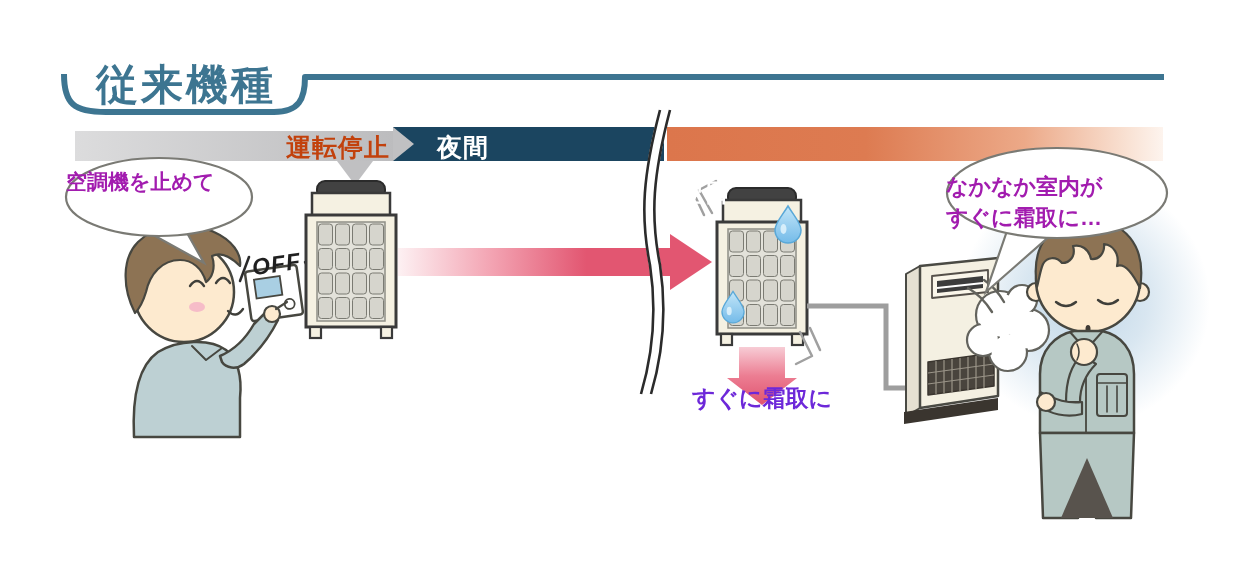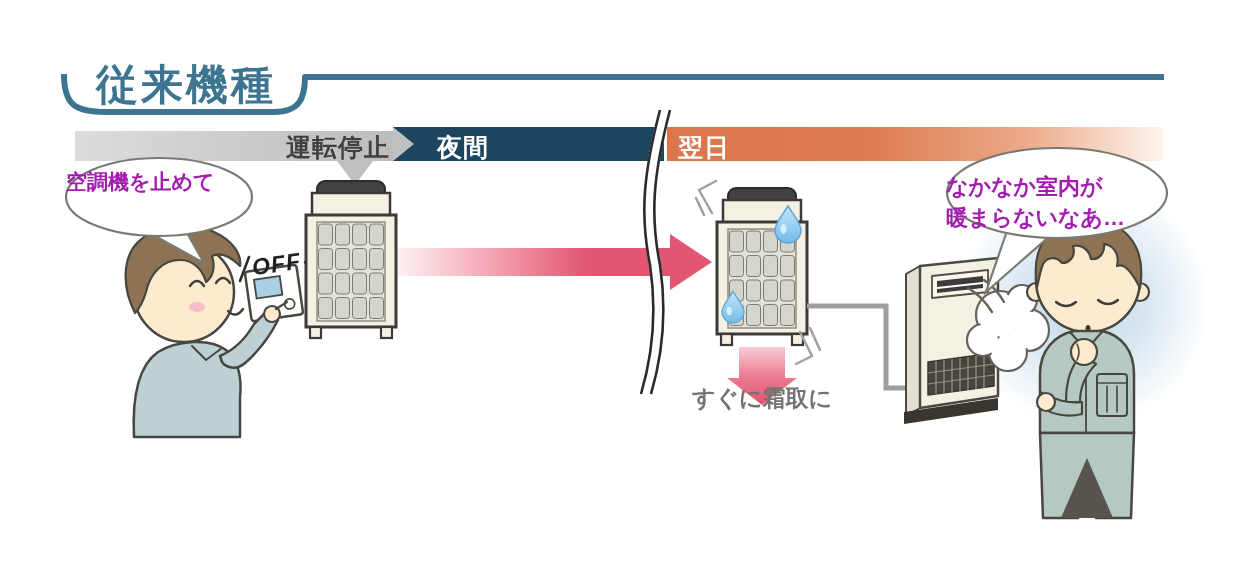--- a/index.html
+++ b/index.html
@@ -2,28 +2,28 @@
 <html><head>
 <meta charset="utf-8">
 <style>
   html,body{margin:0;padding:0;background:#fff;}
   .stage{position:relative;width:1240px;height:572px;background:#fff;overflow:hidden;
          font-family:"Liberation Sans","DejaVu Sans",sans-serif;}
   .stage svg.art{position:absolute;left:0;top:0;z-index:2;}
   .txt{position:absolute;z-index:3;white-space:nowrap;}
   .title{left:96px;top:57px;font-size:42px;font-weight:600;color:#3d7591;letter-spacing:3px;}
   .bar-label{top:132px;font-size:25px;font-weight:bold;letter-spacing:1px;line-height:30px;}
-  .lbl-stop{left:286px;color:#404040;}
+  .lbl-stop{left:286px;color:#c2410c;}
   .lbl-night{left:437px;color:#ffffff;}
-  .lbl-nextday{left:678px;color:#ffffff;}
+  .lbl-nextday{left:678px;color:#ffffff;margin-top:45px;}
   .bubble-text{font-weight:bold;color:#a21caf;text-align:left;}
   .bubble-left{left:66px;top:167px;width:188px;font-size:21px;line-height:30px;}
   .bubble-right{left:946px;top:171px;width:222px;font-size:22px;line-height:31px;}
   .frost-caption{left:637px;top:384px;width:250px;font-size:23px;line-height:28px;
-                 font-weight:bold;color:#737373;text-align:center;}
+                 font-weight:bold;color:#6d28d9;text-align:center;}
   .off-label{left:252px;top:251px;font-size:23px;font-weight:bold;font-style:italic;
              color:#1f1f1f;transform:rotate(-8deg);letter-spacing:1px;}
 </style>
 </head>
 <body>
 
 <div class="stage">
 
 <svg class="art" width="1240" height="572" viewBox="0 0 1240 572">
   <defs>
@@ -223,16 +223,16 @@
 </div>
 
 <div class="txt off-label">OFF</div>
 
 <div class="txt frost-caption">
   <div>すぐに霜取に</div>
 </div>
 
 <div class="txt bubble-text bubble-right">
   <div>なかなか室内が</div>
-  <div>暖まらないなあ…</div>
+  <div>すぐに霜取に…</div>
 </div>
 
 </div>
 
 </body></html>

